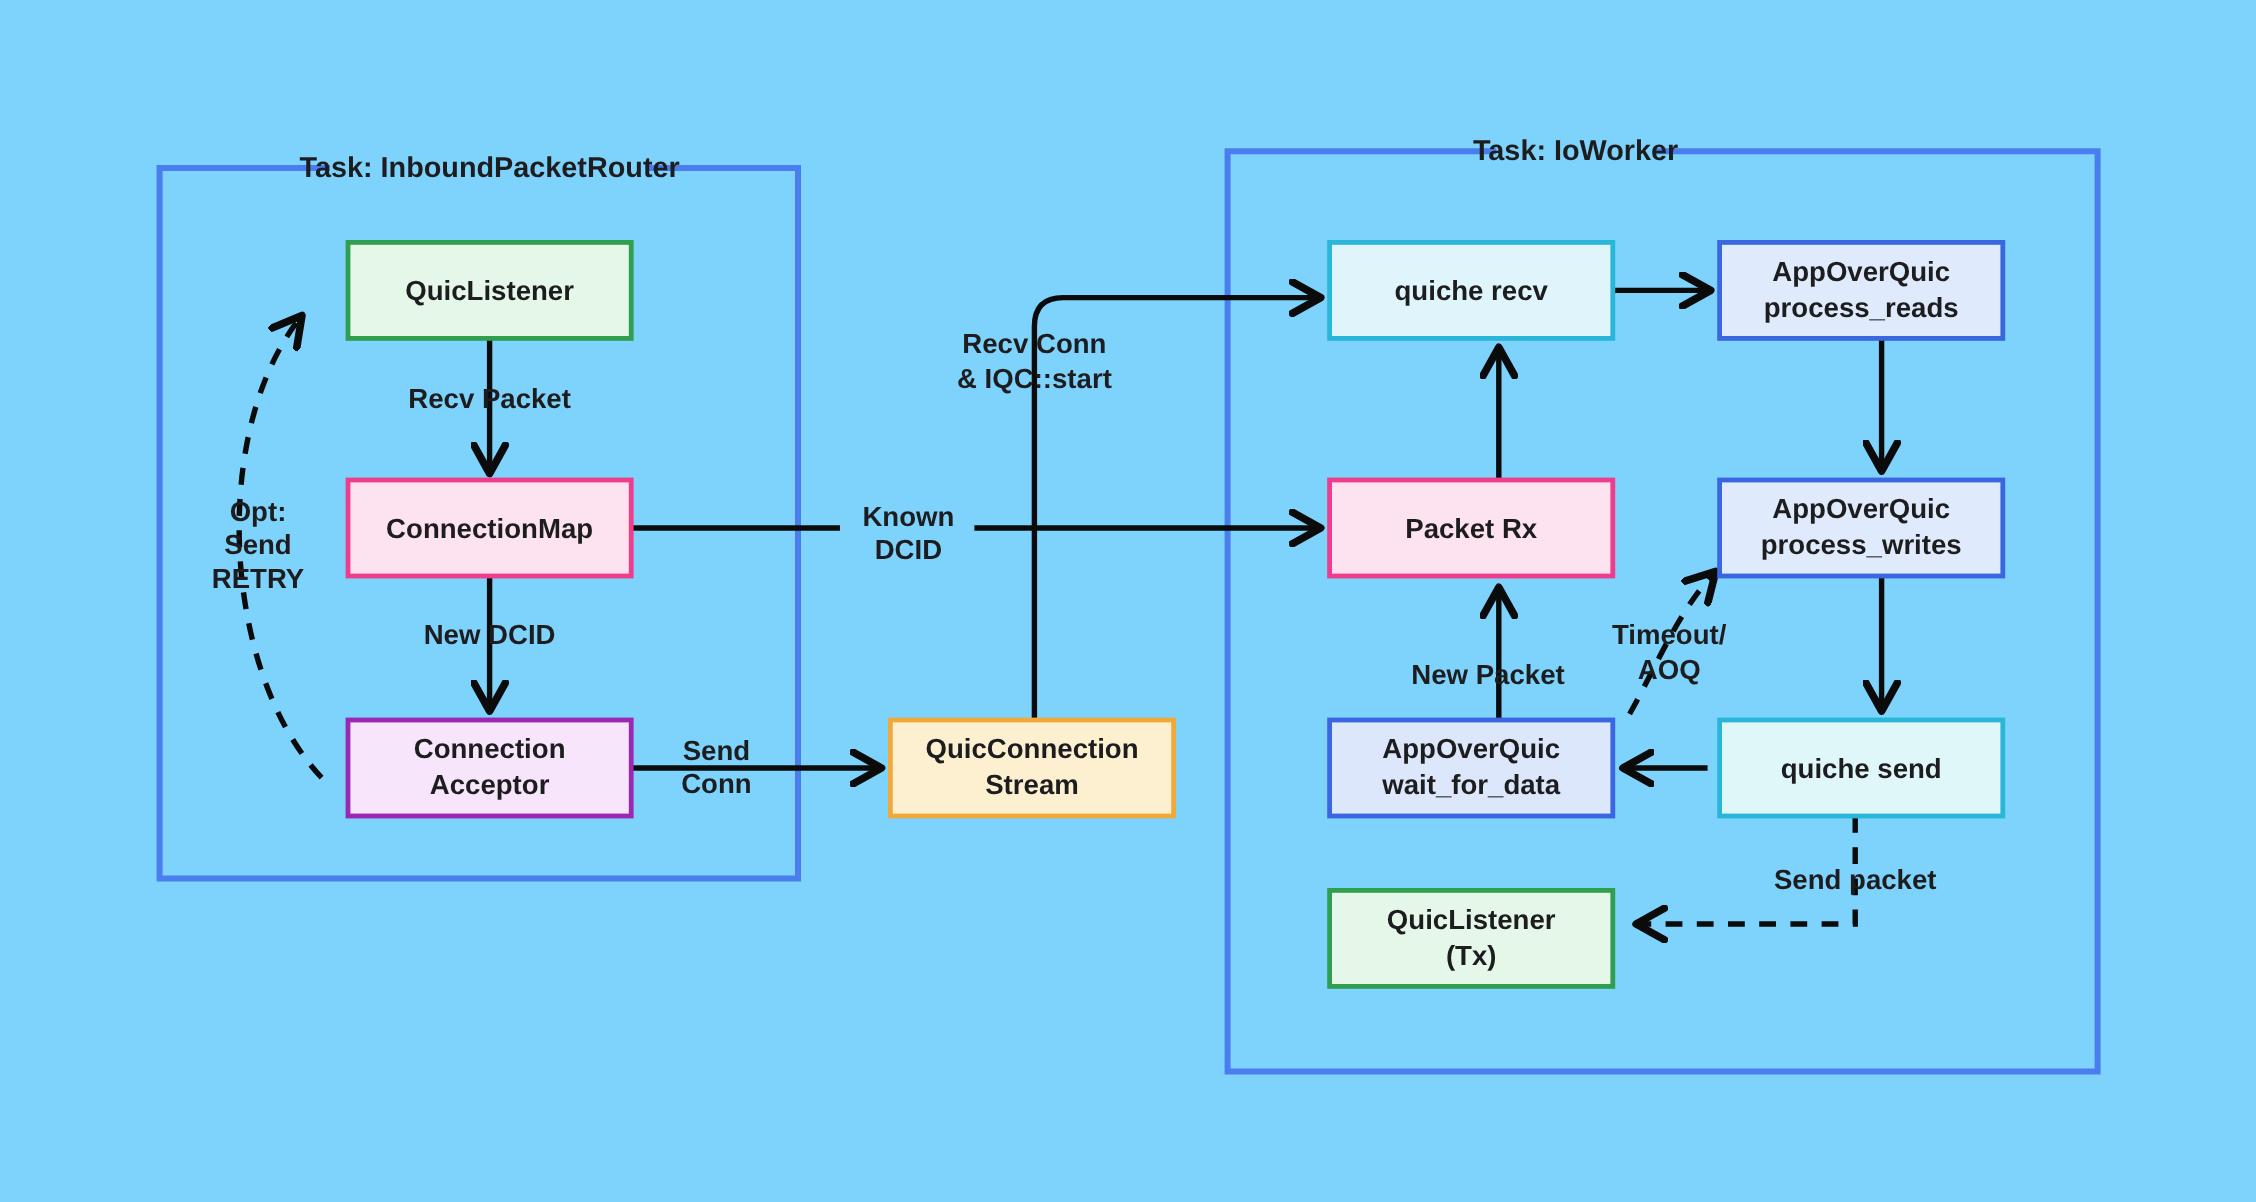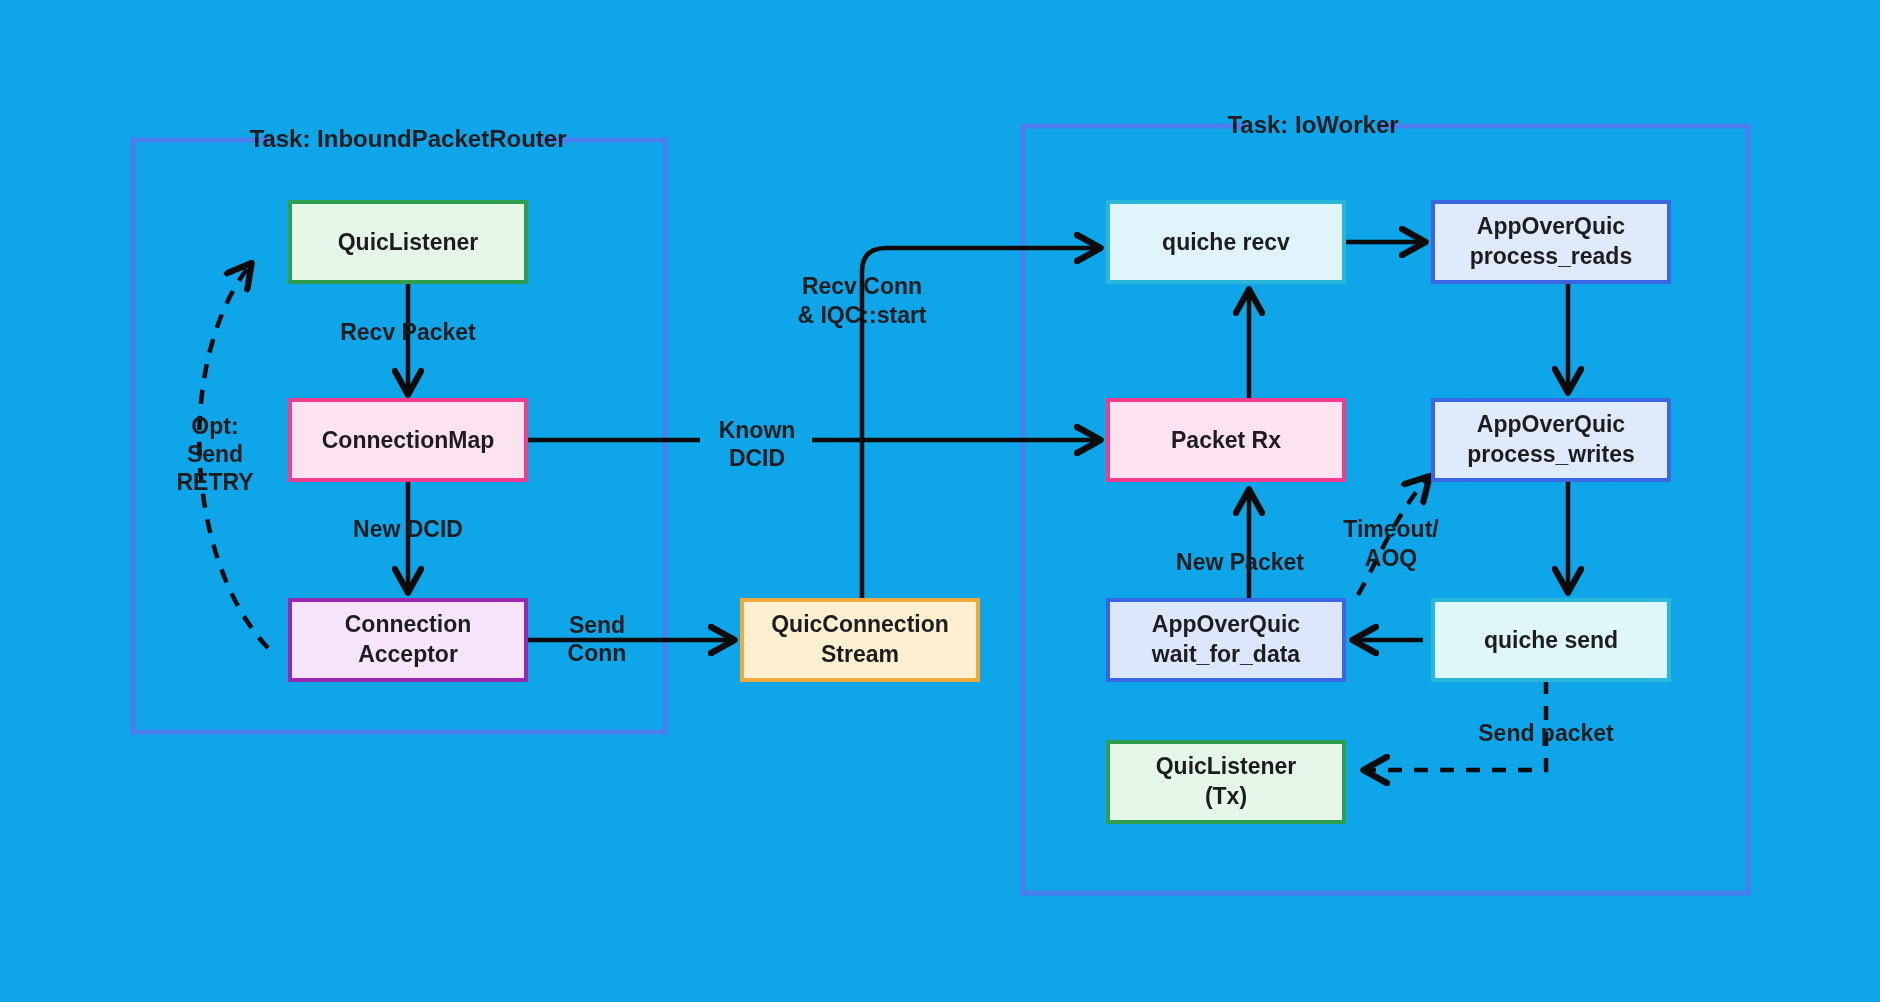--- a/index.html
+++ b/index.html
@@ -10,21 +10,21 @@
   body {
     width: 1880px;
     height: 1002px;
     font-family: "Liberation Sans", sans-serif;
     overflow: hidden;
   }
   #diagram-root {
     position: relative;
     width: 1880px;
     height: 1002px;
-    background: #0ea5e9;
+    background: #7dd3fc;
   }
   svg.canvas {
     position: absolute;
     left: 0;
     top: 0;
     width: 1880px;
     height: 1002px;
   }
   .node-label {
     font-family: "Liberation Sans", sans-serif;

